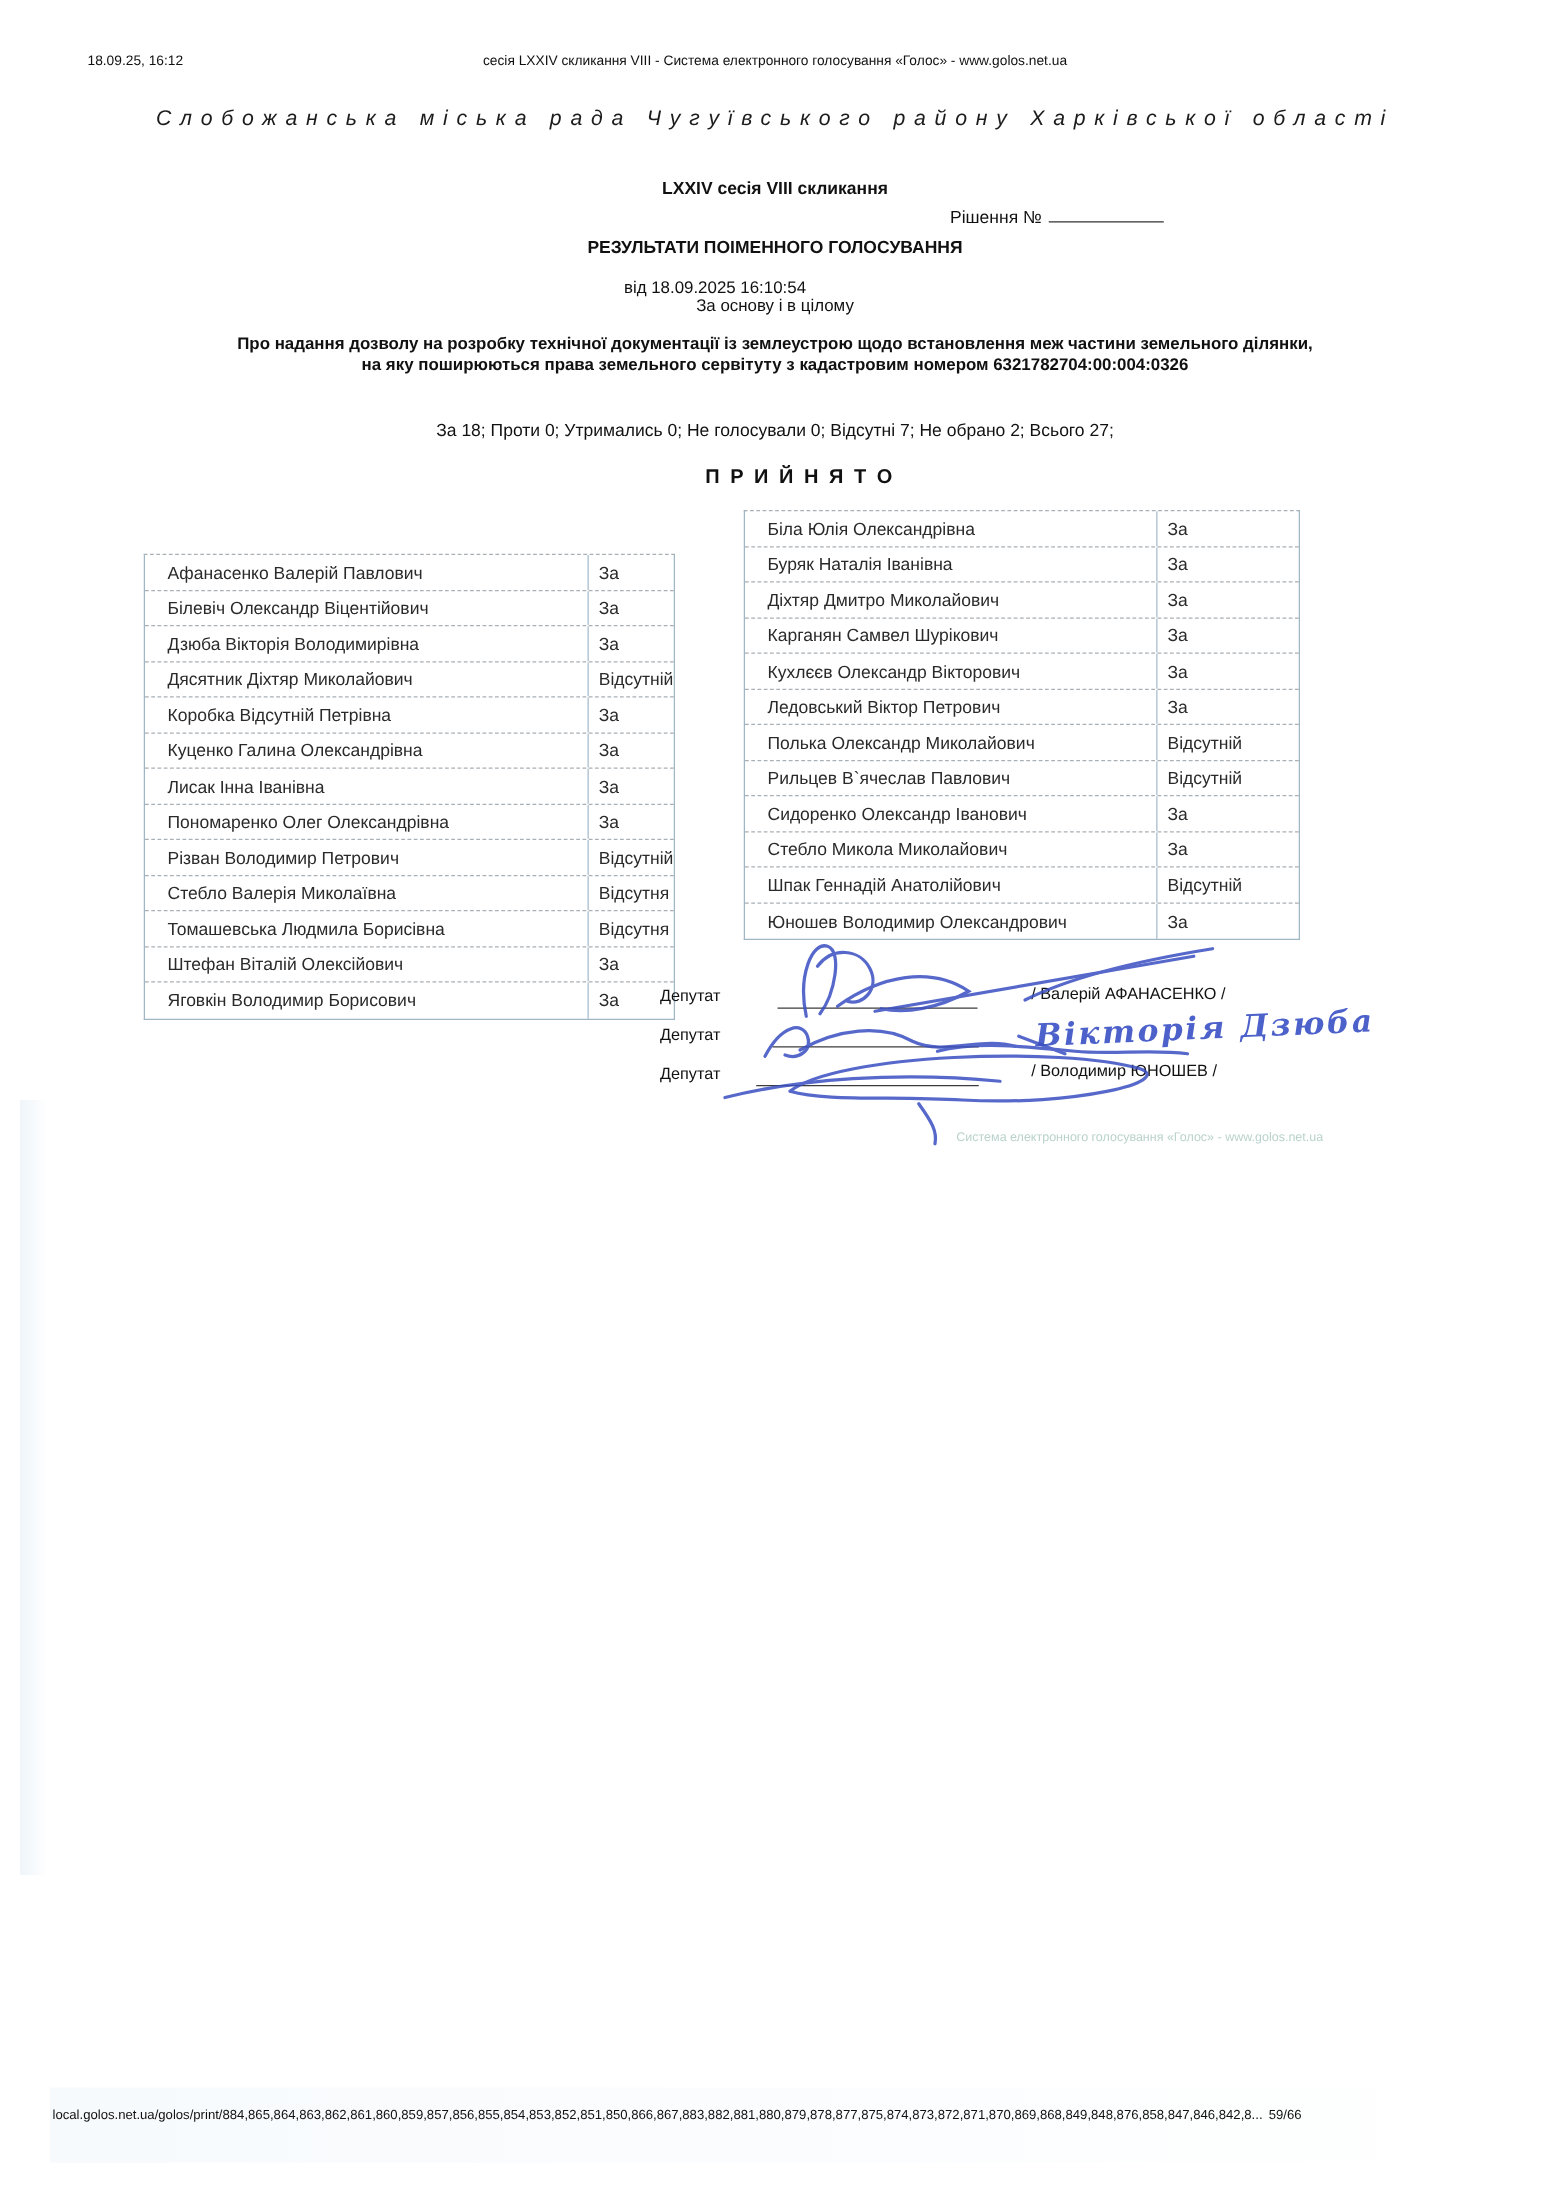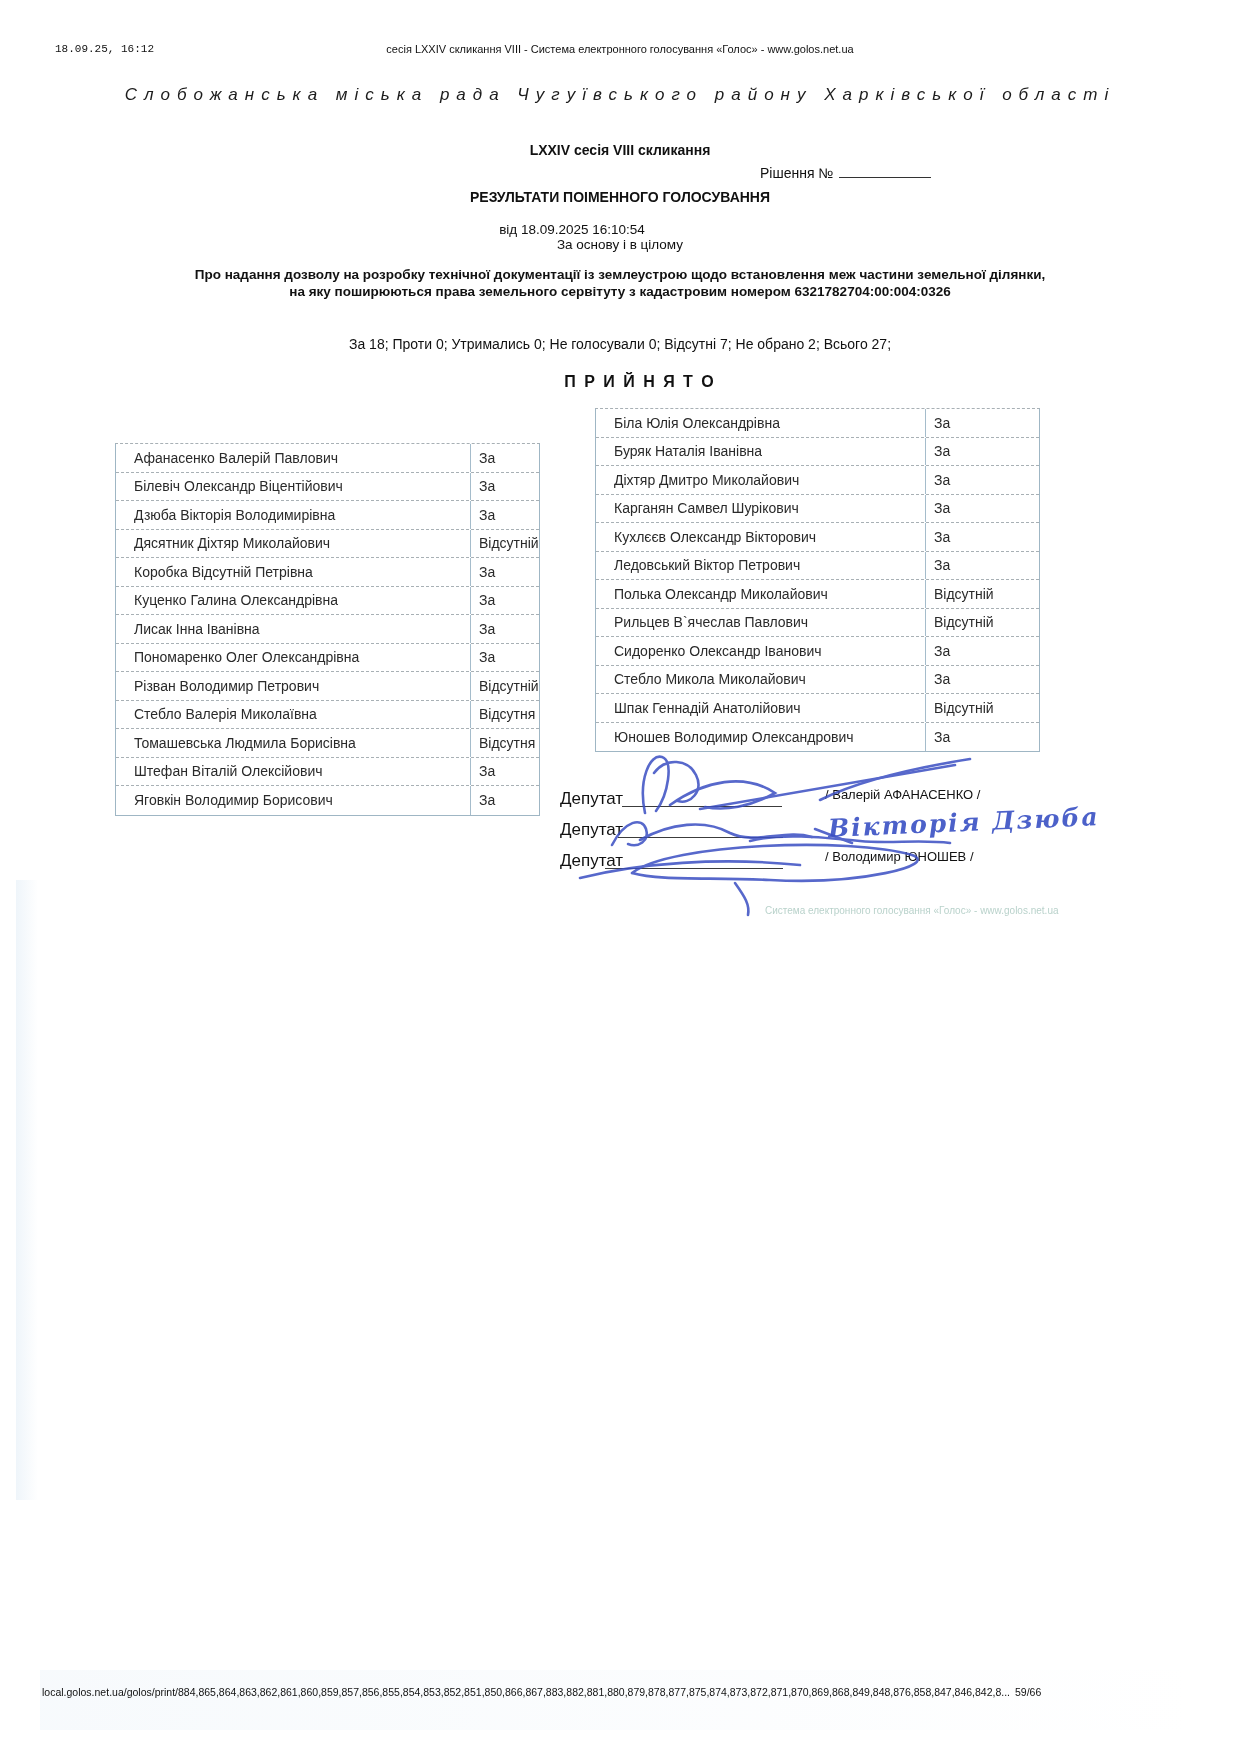--- a/index.html
+++ b/index.html
@@ -47,21 +47,21 @@
     box-sizing:border-box;
     border-right:1px solid #a5bccb;
     align-self:stretch;
     display:flex;align-items:center;
     white-space:nowrap;
   }
   .lt .cname{width:355px;}
   .rt .cname{width:330px;}
   .cvote{padding-left:8px;white-space:nowrap;}
   
-  .sig-label{font-size:17px;color:#111;margin-left:32px;}
+  .sig-label{font-size:13px;color:#111;}
   .sig-line{height:1.4px;background:#3c3c3c;}
   .sig-name{font-size:13px;color:#111;white-space:nowrap;}
   .handwritten{
     font-family:"DejaVu Serif", serif;
     font-style:italic;
     font-weight:bold;
     font-size:25px;
     color:#3950c4;
     transform:rotate(-2.5deg);
     white-space:nowrap;
@@ -70,37 +70,37 @@
   }
   .watermark{font-size:10px;color:#b9d2cb;white-space:nowrap;}
   .ink{position:absolute;pointer-events:none;}
   .artifact{position:absolute;pointer-events:none;background:linear-gradient(90deg, rgba(190,215,235,.25), rgba(190,215,235,0));}
 </style>
 </head>
 <body>
 
 <div class="page">
 
-  <div class="abs ph" style="left:55px;top:43px;font-family:Liberation Mono, monospace;">18.09.25, 16:12</div>
+  <div class="abs ph" style="left:70px;top:43px;">18.09.25, 16:12</div>
   <div class="abs ph" style="left:0;top:43px;width:1240px;text-align:center;">сесія LXXIV скликання VIII - Система електронного голосування «Голос» - www.golos.net.ua</div>
 
   <div class="abs council" style="left:0;top:85px;width:1240px;text-align:center;font-style:italic;">Слобожанська міська рада Чугуївського району Харківської області</div>
 
   <div class="abs session" style="left:0;top:142px;width:1240px;text-align:center;">LXXIV сесія VIII скликання</div>
 
   <div class="abs decision" style="left:760px;top:165px;">
     <span>Рішення №</span><span class="decision-line"></span>
   </div>
 
   <div class="abs results-title" style="left:0;top:189px;width:1240px;text-align:center;">РЕЗУЛЬТАТИ ПОІМЕННОГО ГОЛОСУВАННЯ</div>
 
   <div class="abs meta" style="left:0;top:221px;width:1144px;text-align:center;">від 18.09.2025 16:10:54</div>
   <div class="abs meta" style="left:0;top:236px;width:1240px;text-align:center;">За основу і в цілому</div>
 
-  <div class="abs subject" style="left:0;top:267px;width:1240px;text-align:center;">Про надання дозволу на розробку технічної документації із землеустрою щодо встановлення меж частини земельної ділянки,</div>
+  <div class="abs subject" style="left:0;top:267px;width:1240px;text-align:center;">Про надання дозволу на розробку технічної документації із землеустрою щодо встановлення меж частини земельного ділянки,</div>
   <div class="abs subject" style="left:0;top:284px;width:1240px;text-align:center;">на яку поширюються права земельного сервітуту з кадастровим номером 6321782704:00:004:0326</div>
 
   <div class="abs summary" style="left:0;top:336px;width:1240px;text-align:center;">За 18; Проти 0; Утримались 0; Не голосували 0; Відсутні 7; Не обрано 2; Всього 27;</div>
 
   <div class="abs accepted" style="left:0;top:373px;width:1240px;text-align:center;padding-left:20px;">П Р И Й Н Я Т О</div>
 
   <div class="abs vtable lt" style="left:115px;top:408px;width:425px;margin-top:35px;">
       <div class="vrow">
         <div class="cname">Афанасенко Валерій Павлович</div>
         <div class="cvote">За</div>

